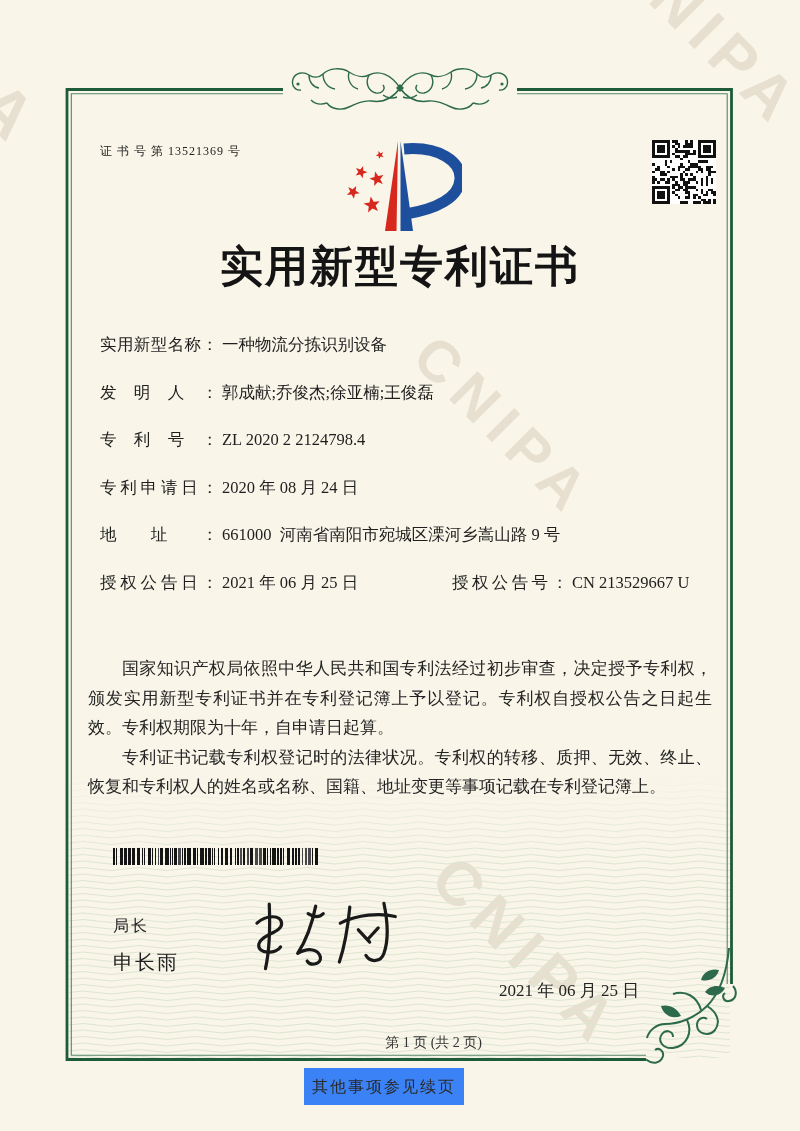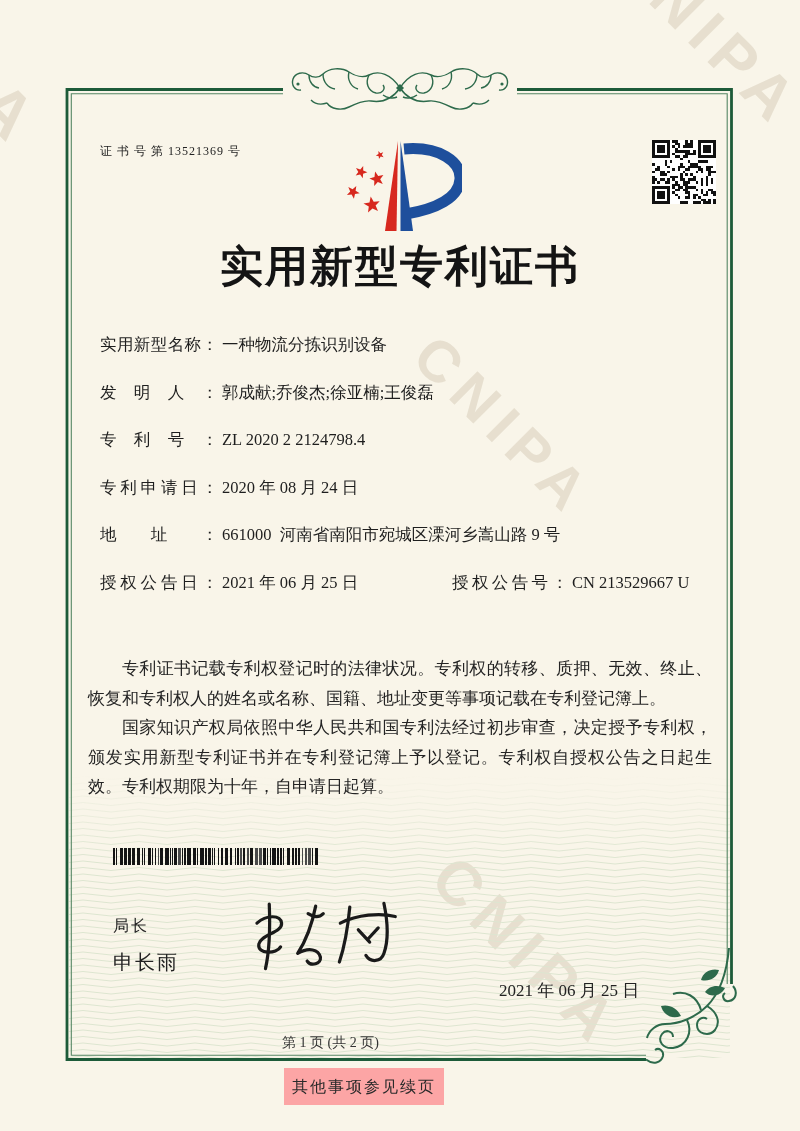--- a/index.html
+++ b/index.html
@@ -58,24 +58,24 @@
   .body-text{
     position:absolute;left:88px;top:654px;width:624px;z-index:3;
     font-size:17px;line-height:29.6px;text-align:justify;color:#242424;
   }
   .body-text p{margin:0;text-indent:2em;}
   .barcode{position:absolute;left:113px;top:848px;width:205px;height:17px;z-index:3;}
   .sig-title{position:absolute;left:113px;top:916px;font-size:16px;z-index:3;letter-spacing:2px;color:#222;text-align:center;}
   .sig-name{position:absolute;left:113px;top:949px;font-size:20px;z-index:3;letter-spacing:2px;color:#222;}
   .sig-graphic{position:absolute;left:238px;top:893px;width:180px;height:84px;z-index:3;}
   .date{position:absolute;left:469px;top:979px;width:200px;text-align:center;font-size:17px;z-index:3;color:#222;}
-  .page-info{position:absolute;left:282px;top:1034px;width:200px;text-align:left;font-size:14px;z-index:3;color:#333;}
+  .page-info{position:absolute;left:282px;top:1034px;width:200px;text-align:right;font-size:14px;z-index:3;color:#333;}
   .cont-box{
-    position:absolute;left:284px;top:1068px;width:160px;height:37px;z-index:3;
-    background:#fca5a5;text-align:center;line-height:37px;font-size:16px;letter-spacing:2px;color:#2a2a2a;
+    position:absolute;left:304px;top:1068px;width:160px;height:37px;z-index:3;
+    background:#3b82f6;text-align:center;line-height:37px;font-size:16px;letter-spacing:2px;color:#2a2a2a;
   }
 </style>
 </head>
 <body>
 
 <div class="page">
 
   <span class="wm wm1">CNIPA</span>
   <span class="wm wm2">CNIPA</span>
   <span class="wm wm3">CNIPA</span>
@@ -372,22 +372,22 @@
     </div>
     <div class="frow">
       <span class="flabel">授权公告日：</span><span class="fvalue">2021 年 06 月 25 日</span>
       <span class="grant-group">
         <span class="flabel2">授权公告号：</span><span class="fvalue">CN 213529667 U</span>
       </span>
     </div>
   </div>
 
   <div class="body-text">
+    <p>国家知识产权局依照中华人民共和国专利法经过初步审查，决定授予专利权，颁发实用新型专利证书并在专利登记簿上予以登记。专利权自授权公告之日起生效。专利权期限为十年，自申请日起算。</p>
     <p>专利证书记载专利权登记时的法律状况。专利权的转移、质押、无效、终止、恢复和专利权人的姓名或名称、国籍、地址变更等事项记载在专利登记簿上。</p>
-    <p>国家知识产权局依照中华人民共和国专利法经过初步审查，决定授予专利权，颁发实用新型专利证书并在专利登记簿上予以登记。专利权自授权公告之日起生效。专利权期限为十年，自申请日起算。</p>
   </div>
 
   <svg class="barcode" viewBox="0 0 205 17" preserveAspectRatio="none" id="barcode-svg" shape-rendering="crispEdges">
       <rect x="0.0" y="0" width="2.0" height="17" fill="#141414"></rect>
       <rect x="3.0" y="0" width="1.4" height="17" fill="#141414"></rect>
       <rect x="6.6" y="0" width="3.4" height="17" fill="#141414"></rect>
       <rect x="11.4" y="0" width="2.6" height="17" fill="#141414"></rect>
       <rect x="15.4" y="0" width="2.6" height="17" fill="#141414"></rect>
       <rect x="19.0" y="0" width="3.4" height="17" fill="#141414"></rect>
       <rect x="23.8" y="0" width="3.4" height="17" fill="#141414"></rect>

